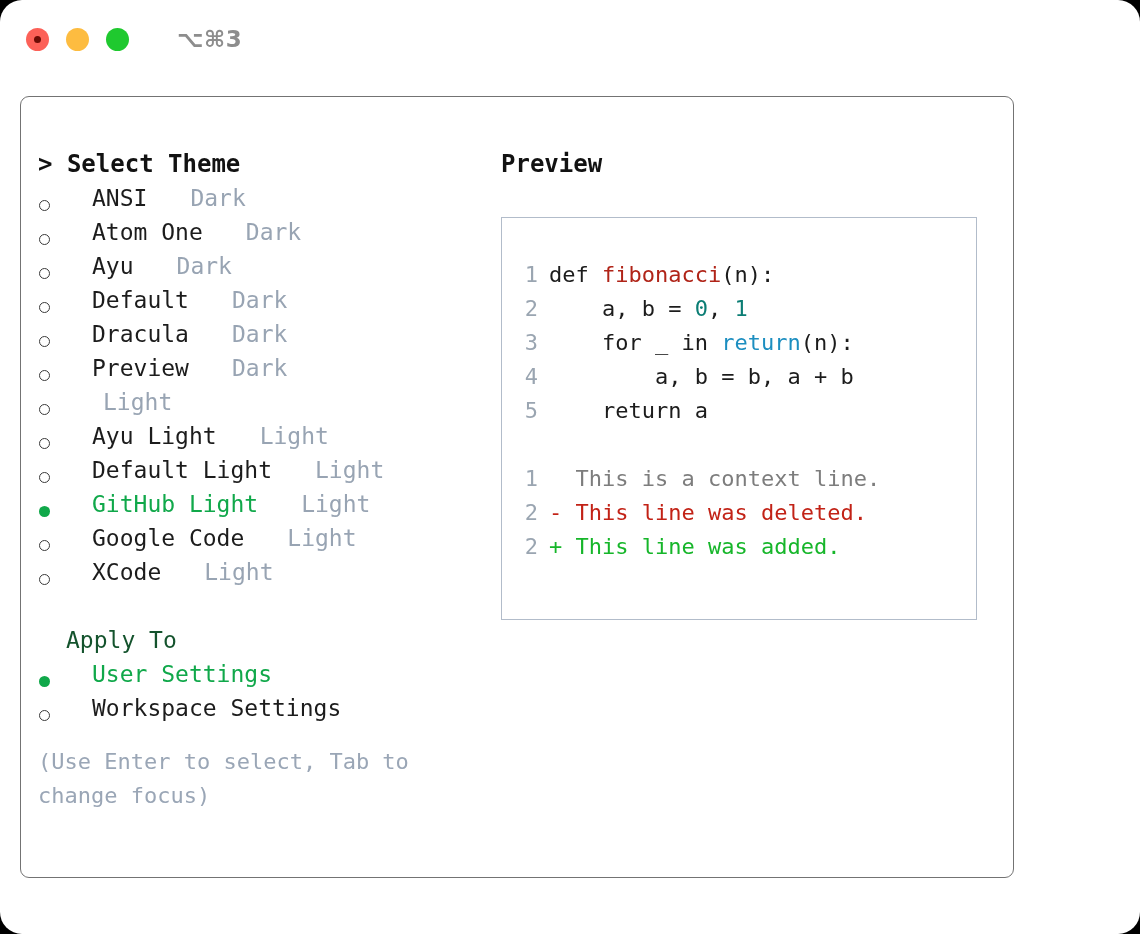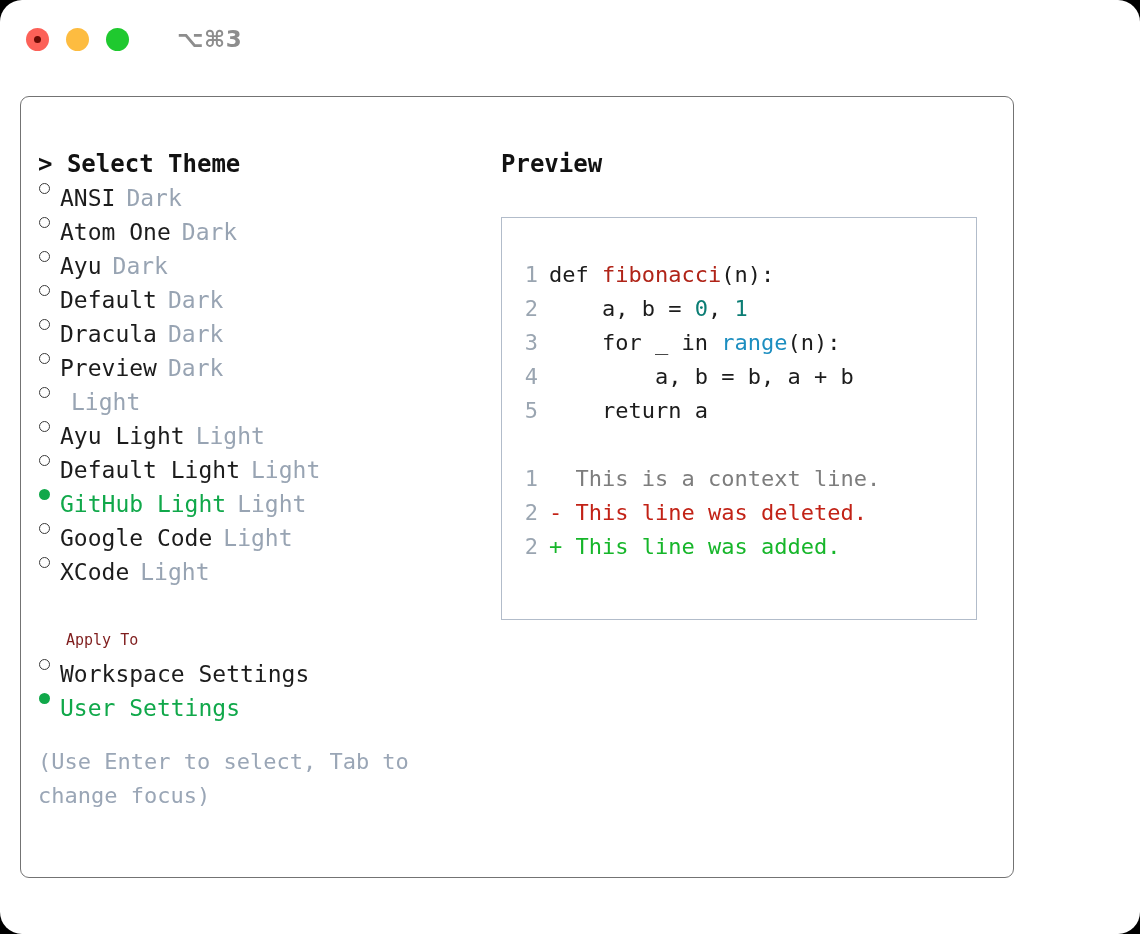--- a/index.html
+++ b/index.html
@@ -101,24 +101,25 @@
   .heading {
     font-size: 24px;
     font-weight: bold;
     color: #121212;
     line-height: 34px;
     white-space: pre;
   }
   .list { margin: 0; padding: 0; }
   .row {
     display: flex;
-    align-items: center;
+    align-items: flex-end;
     line-height: 34px;
     font-size: 23px;
     white-space: pre;
+    gap: 32px;
   }
   .bullet {
     display: inline-block;
     width: 22px;
     flex: 0 0 22px;
     position: relative;
   }
   .bullet i {
     position: absolute;
     left: 1px;
@@ -137,22 +138,22 @@
     background: #10a84a;
   }
   .label { color: #1c1c1c; }
   .label.selected { color: #10a84a; }
   .tag {
     color: #98a4b3;
     margin-left: 11px;
   }
   .spacer-row { height: 34px; }
   .subheading {
-    font-size: 15px;
-    color: #7f1d1d;
+    font-size: 23px;
+    color: #14532d;
     line-height: 34px;
     padding-left: 28px;
     white-space: pre;
   }
   .hint {
     margin-top: 20px;
     font-size: 22px;
     color: #9aa6b6;
     line-height: 34px;
     width: 400px;
@@ -226,34 +227,34 @@
             <div class="row"><span class="bullet off"><i></i></span><span class="label">Default Light</span><span class="tag">Light</span></div>
             <div class="row"><span class="bullet on"><i></i></span><span class="label selected">GitHub Light</span><span class="tag">Light</span></div>
             <div class="row"><span class="bullet off"><i></i></span><span class="label">Google Code</span><span class="tag">Light</span></div>
             <div class="row"><span class="bullet off"><i></i></span><span class="label">XCode</span><span class="tag">Light</span></div>
           </div>
 
         <div class="spacer-row"></div>
 
         <div class="subheading">Apply To</div>
         <div class="list" id="apply-list">
+            <div class="row"><span class="bullet on"><i></i></span><span class="label selected">User Settings</span></div>
             <div class="row"><span class="bullet off"><i></i></span><span class="label">Workspace Settings</span></div>
-            <div class="row"><span class="bullet on"><i></i></span><span class="label selected">User Settings</span></div>
           </div>
 
         <div class="hint">(Use Enter to select, Tab to change focus)</div>
       </div>
 
       <div class="right-col">
         <div class="heading">Preview</div>
         <div class="preview-box">
           <div id="code-block">
               <div class="code-line"><span class="lnum">1</span><span><span class="code-text">def </span><span class="tok-fn">fibonacci</span><span class="code-text">(n):</span></span></div>
               <div class="code-line"><span class="lnum">2</span><span><span class="code-text">    a, b = </span><span class="tok-num">0</span><span class="code-text">, </span><span class="tok-num">1</span></span></div>
-              <div class="code-line"><span class="lnum">3</span><span><span class="code-text">    for _ in </span><span class="tok-call">range</span><span class="code-text">(n):</span></span></div>
+              <div class="code-line"><span class="lnum">3</span><span><span class="code-text">    for _ in </span><span class="tok-call">return</span><span class="code-text">(n):</span></span></div>
               <div class="code-line"><span class="lnum">4</span><span><span class="code-text">        a, b = b, a + b</span></span></div>
               <div class="code-line"><span class="lnum">5</span><span><span class="code-text">    return a</span></span></div>
             </div>
           <div class="blank-line"></div>
           <div id="diff-block">
               <div class="code-line"><span class="lnum">1</span><span class="diff-ctx">  </span><span class="diff-ctx">This is a context line.</span></div>
               <div class="code-line"><span class="lnum">2</span><span class="diff-del">- </span><span class="diff-del">This line was deleted.</span></div>
               <div class="code-line"><span class="lnum">2</span><span class="diff-add">+ </span><span class="diff-add">This line was added.</span></div>
             </div>
         </div>

